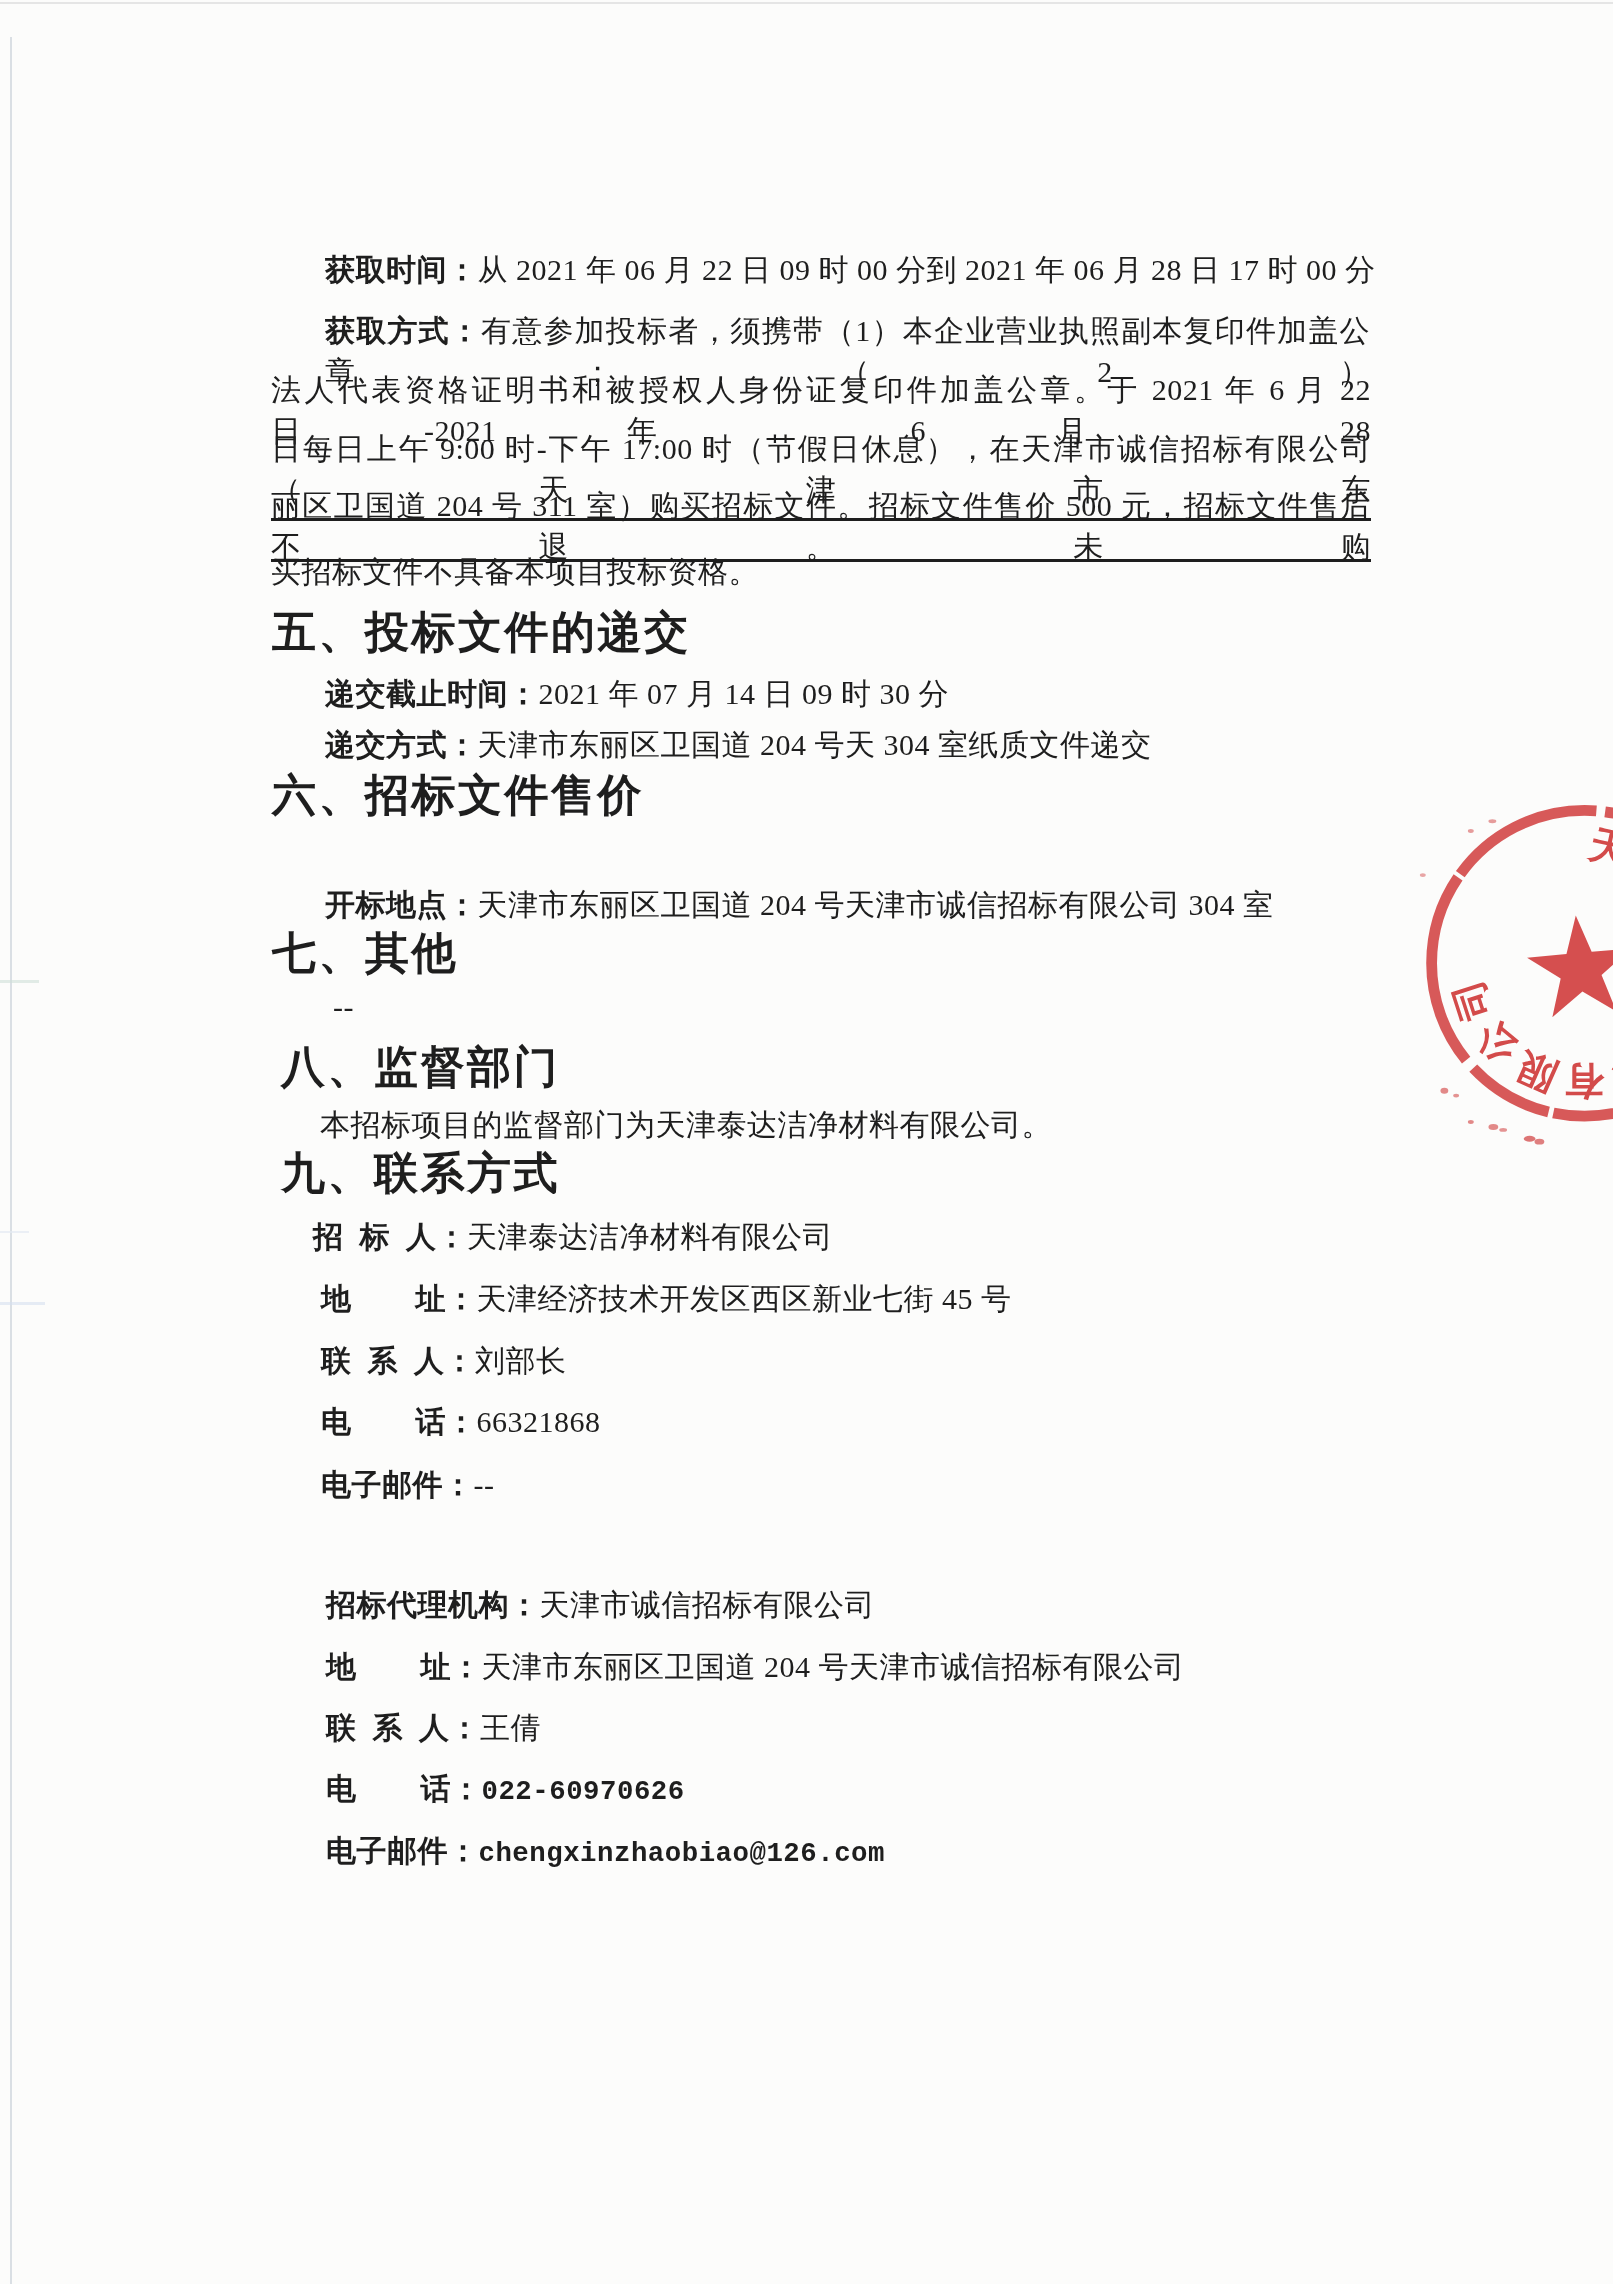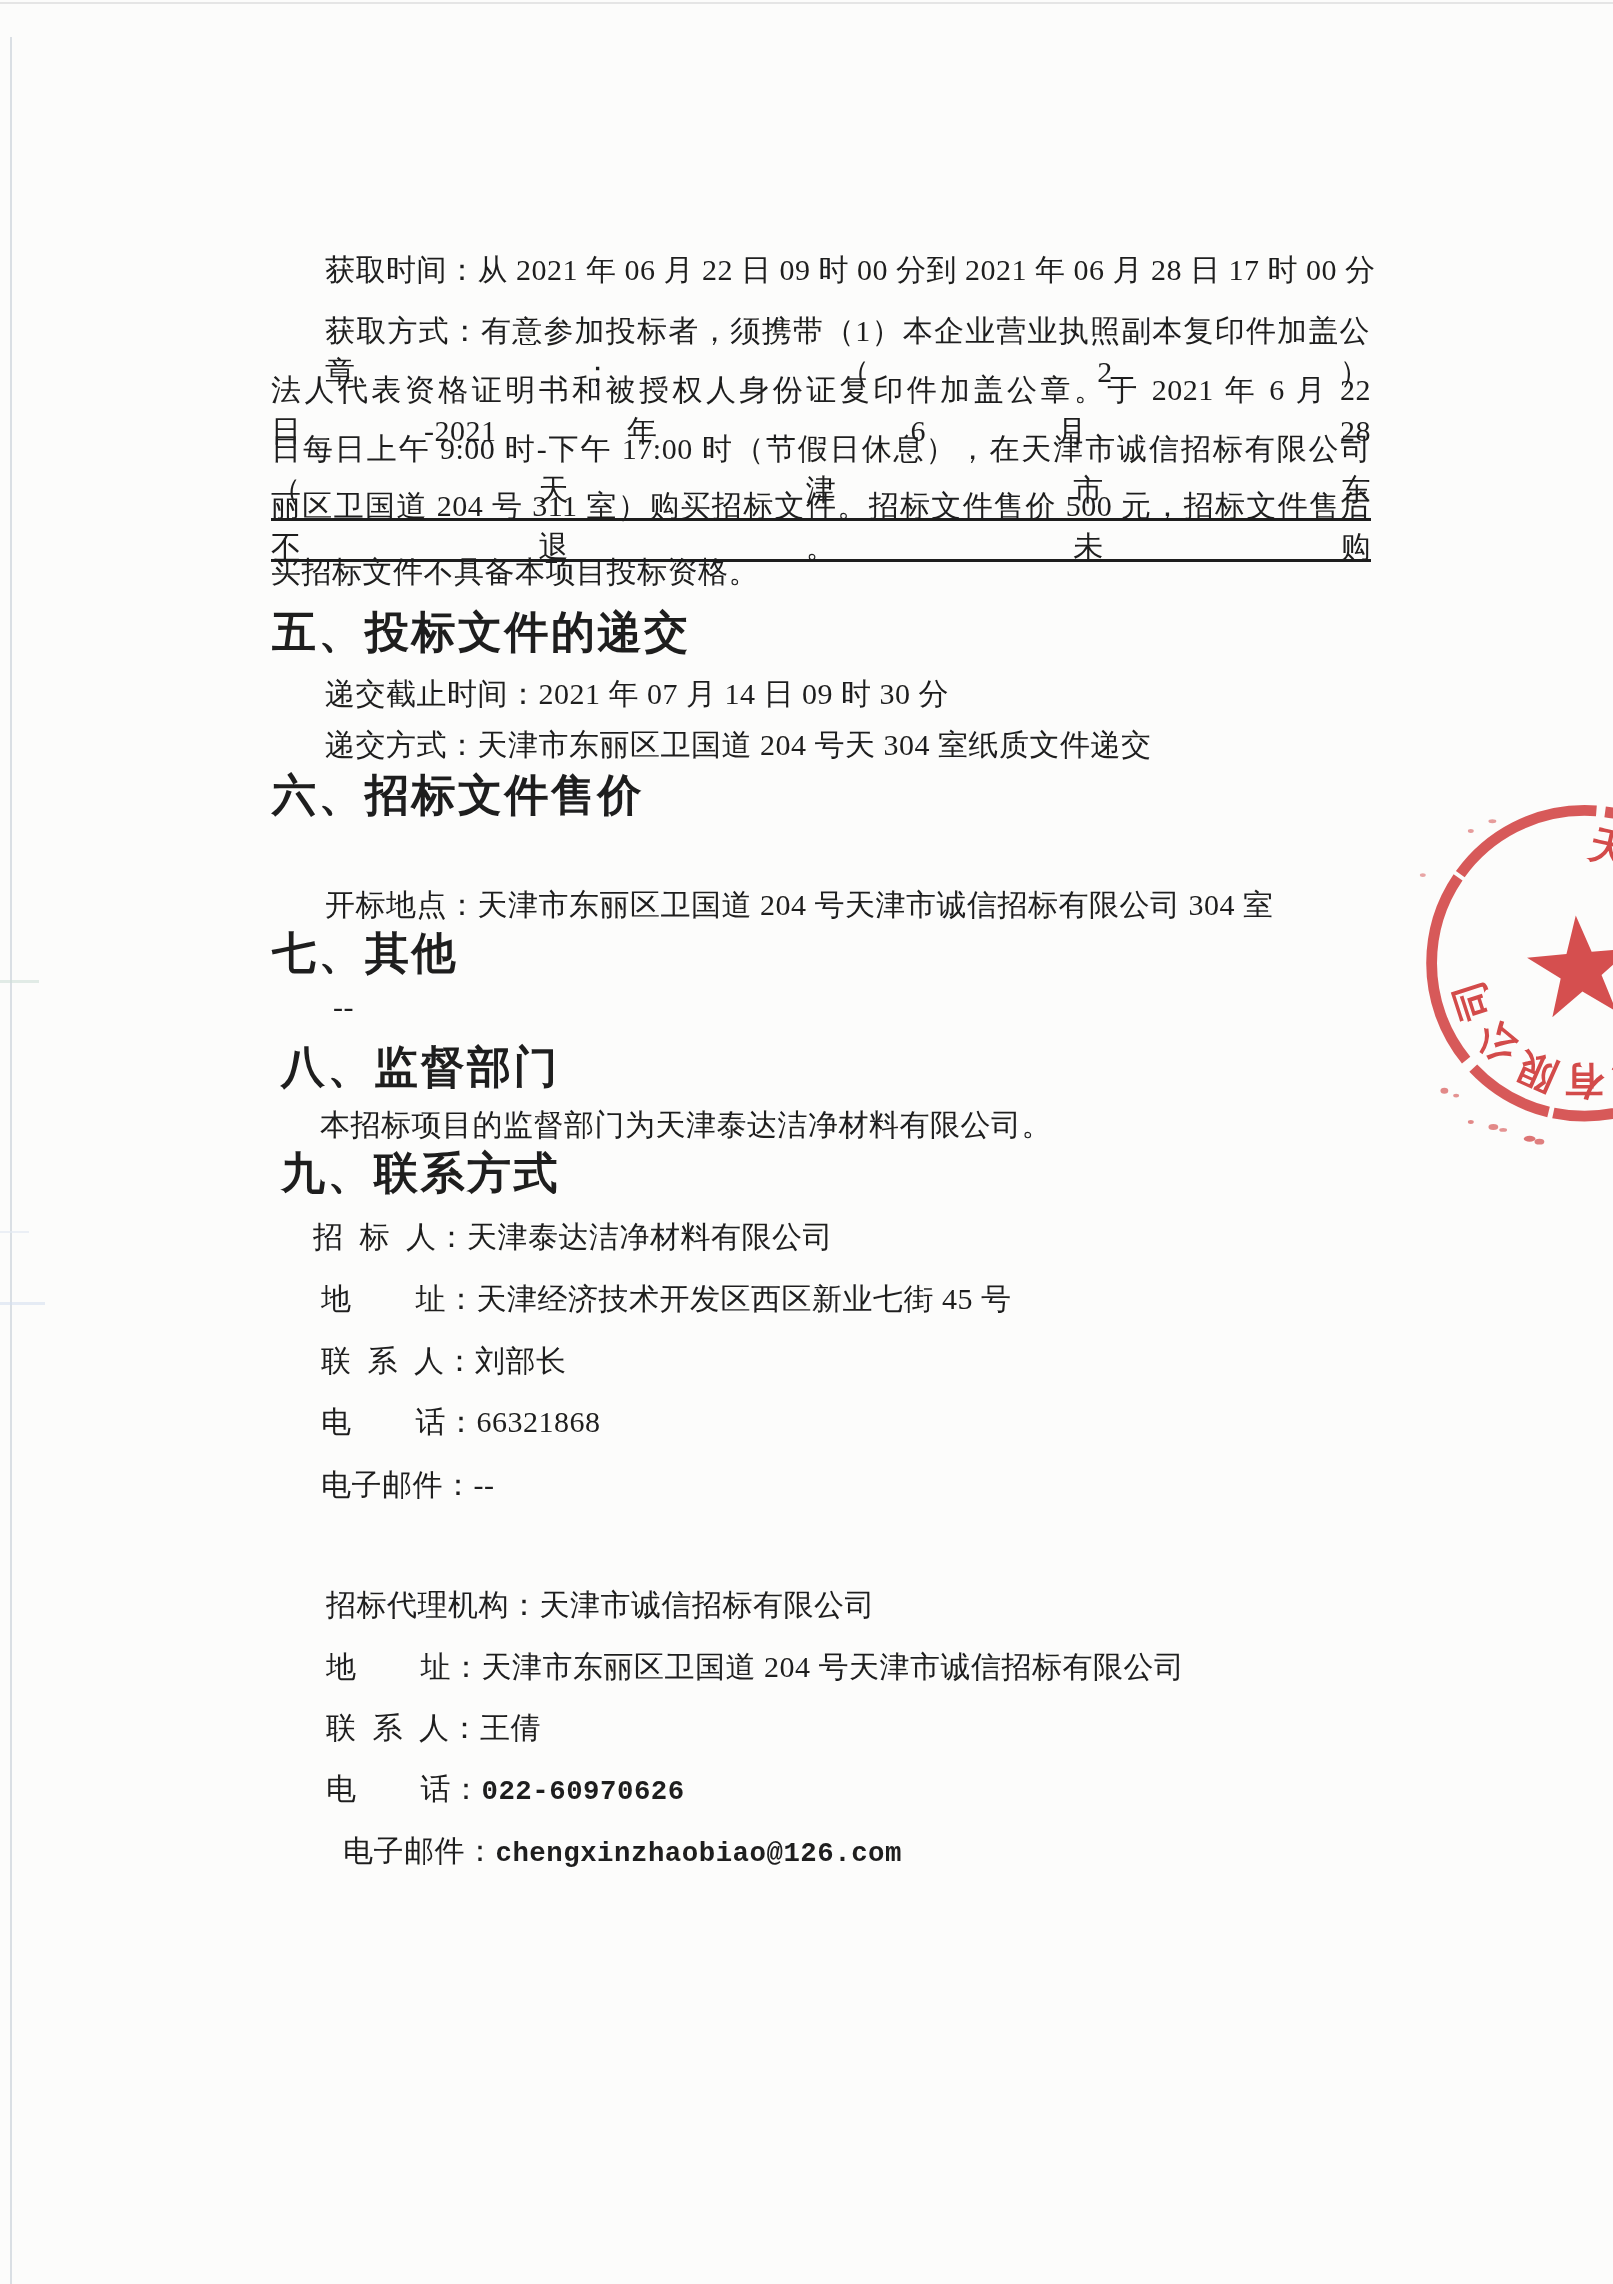--- a/index.html
+++ b/index.html
@@ -23,21 +23,21 @@
     font-size:30px;line-height:41px;
     white-space:pre;
     letter-spacing:0.5px;
   }
   .just{
     white-space:normal;
     text-align:justify;
     text-align-last:justify;
     text-justify:inter-character;
   }
-  .lb{font-weight:400;}
+  .lb{font-weight:700;}
   .hd{
     position:absolute;
     font-size:44px;line-height:45px;
     font-weight:700;
     letter-spacing:2.5px;
     white-space:pre;
   }
   .mono{font-family:"Liberation Mono","DejaVu Sans Mono",monospace;font-size:27.4px;font-weight:bold;}
   
   #l1{top:249px;left:325px;}
@@ -59,21 +59,21 @@
   #h9{top:1151px;left:281px;}
   #t0{top:1216px;left:313px;}
   #t1{top:1278px;left:321px;}
   #t2{top:1340px;left:321px;}
   #t3{top:1401px;left:321px;}
   #t4{top:1464px;left:321px;}
   #a0{top:1584px;left:326px;}
   #a1{top:1646px;left:326px;}
   #a2{top:1707px;left:326px;}
   #a3{top:1768px;left:326px;}
-  #a4{top:1830px;left:343px;}
+  #a4{top:1830px;left:326px;}
   
   #seal-wrap{position:absolute;left:1403px;top:782px;width:363px;height:392px;pointer-events:none;}
 </style>
 </head>
 <body>
 
 <div id="page">
 
   <div class="edge-top"></div>
   <div class="edge-left"></div>

